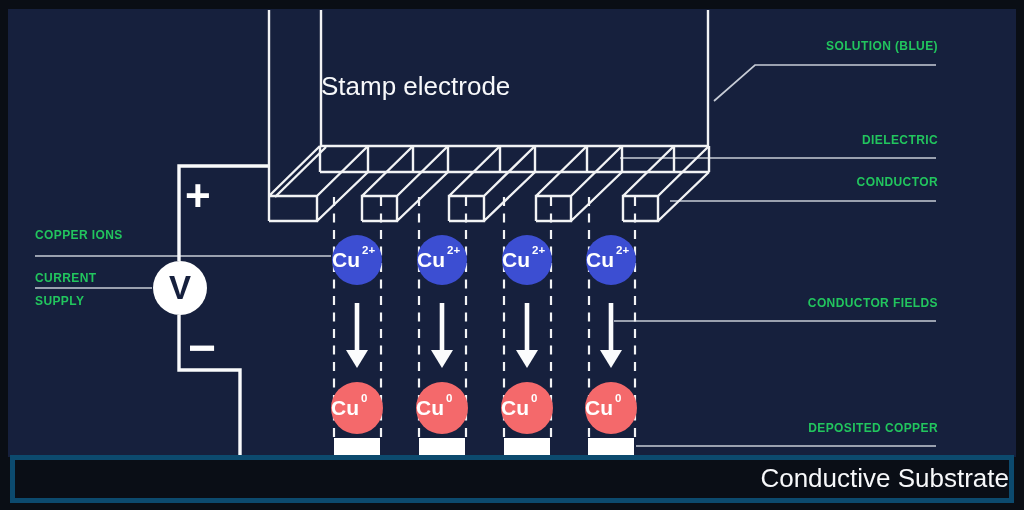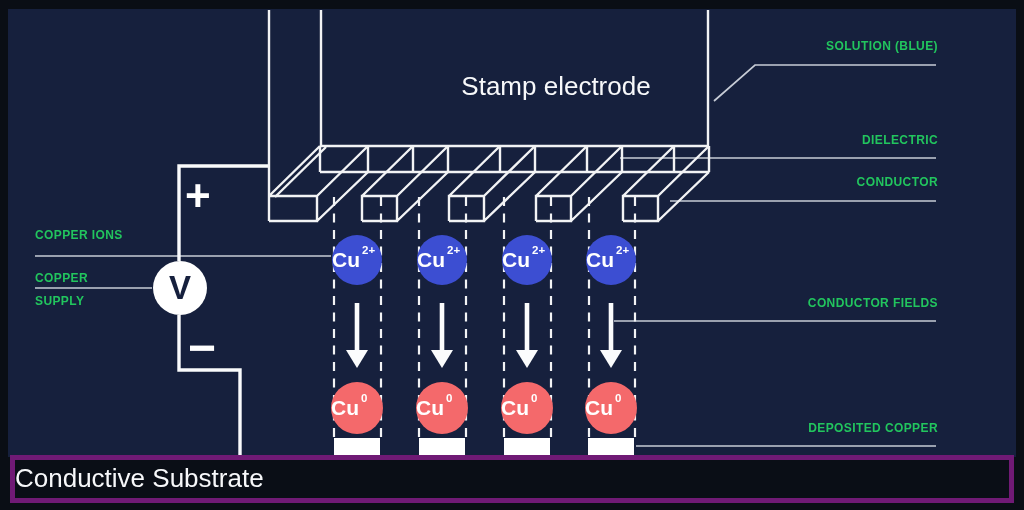--- a/index.html
+++ b/index.html
@@ -4,36 +4,36 @@
 <style>
   html,body{margin:0;padding:0;background:#0a0e15;}
   .stage{position:relative;width:1024px;height:510px;background:#0a0e15;overflow:hidden;
          font-family:"Liberation Sans",sans-serif;}
   .panel{position:absolute;left:8px;top:9px;width:1008px;height:448px;background:#16203d;}
   svg.lines{position:absolute;left:0;top:0;}
   .lbl{position:absolute;font:700 12px/1.15 "Liberation Sans",sans-serif;color:#22c55e;
        letter-spacing:.4px;white-space:nowrap;}
   .lbl.r{right:86px;text-align:right;}
   .big{position:absolute;font:400 26px/1.2 "Liberation Sans",sans-serif;color:#f7f8fa;white-space:nowrap;}
-  .title{left:321px;top:71px;width:438px;text-align:center;padding-left:16px;}
+  .title{left:321px;top:71px;width:438px;}
   .vmeter{position:absolute;left:153px;top:261px;width:54px;height:54px;border-radius:50%;
           background:#ffffff;display:flex;align-items:center;justify-content:center;
           font:600 33px "Liberation Sans",sans-serif;color:#16203d;}
   .sign{position:absolute;color:#ffffff;font-weight:700;line-height:1;}
   .plus{left:185px;top:174px;font-size:44px;}
   .minus{left:188px;top:324px;font-size:48px;}
   .ion{position:absolute;border-radius:50%;display:flex;align-items:center;
        color:#ffffff;font-weight:700;}
   .ion.blue{width:50px;height:50px;top:235px;background:#3c4ed2;font-size:21px;}
   .ion.red{width:52px;height:52px;top:382px;background:#f4696b;font-size:21px;}
   .ion .chg{font-size:11.5px;line-height:1;transform:translateY(-9px);margin-left:2px;font-weight:700;}
   .ped{position:absolute;top:438px;width:46px;height:20px;background:#ffffff;}
   .substrate{position:absolute;left:10px;top:455px;width:1004px;height:48px;background:#0a0e16;
-             border:5px solid #701a75;box-sizing:border-box;display:flex;align-items:center;
-             justify-content:flex-start;}
+             border:5px solid #0c4a6e;box-sizing:border-box;display:flex;align-items:center;
+             justify-content:flex-end;}
   .substrate .big{position:static;}
 </style>
 </head>
 <body>
 
 <div class="stage">
   <div class="panel"></div>
 
   <svg class="lines" width="1024" height="510" viewBox="0 0 1024 510">
 
@@ -114,21 +114,21 @@
 
   <div class="big title">Stamp electrode</div>
 
   <div class="vmeter">
     <span>V</span>
   </div>
   <div class="sign plus">+</div>
   <div class="sign minus">−</div>
 
   <div class="lbl" style="left:35px;top:229px">COPPER IONS</div>
-  <div class="lbl" style="left:35px;top:272px">COPPER</div>
+  <div class="lbl" style="left:35px;top:272px">CURRENT</div>
   <div class="lbl" style="left:35px;top:295px">SUPPLY</div>
 
   <div class="lbl r" style="top:40px">SOLUTION (BLUE)</div>
   <div class="lbl r" style="top:134px">DIELECTRIC</div>
   <div class="lbl r" style="top:176px">CONDUCTOR</div>
   <div class="lbl r" style="top:297px">CONDUCTOR FIELDS</div>
   <div class="lbl r" style="top:422px">DEPOSITED COPPER</div>
 
   <div class="ion blue" style="left:332px">
     <span>Cu</span>

